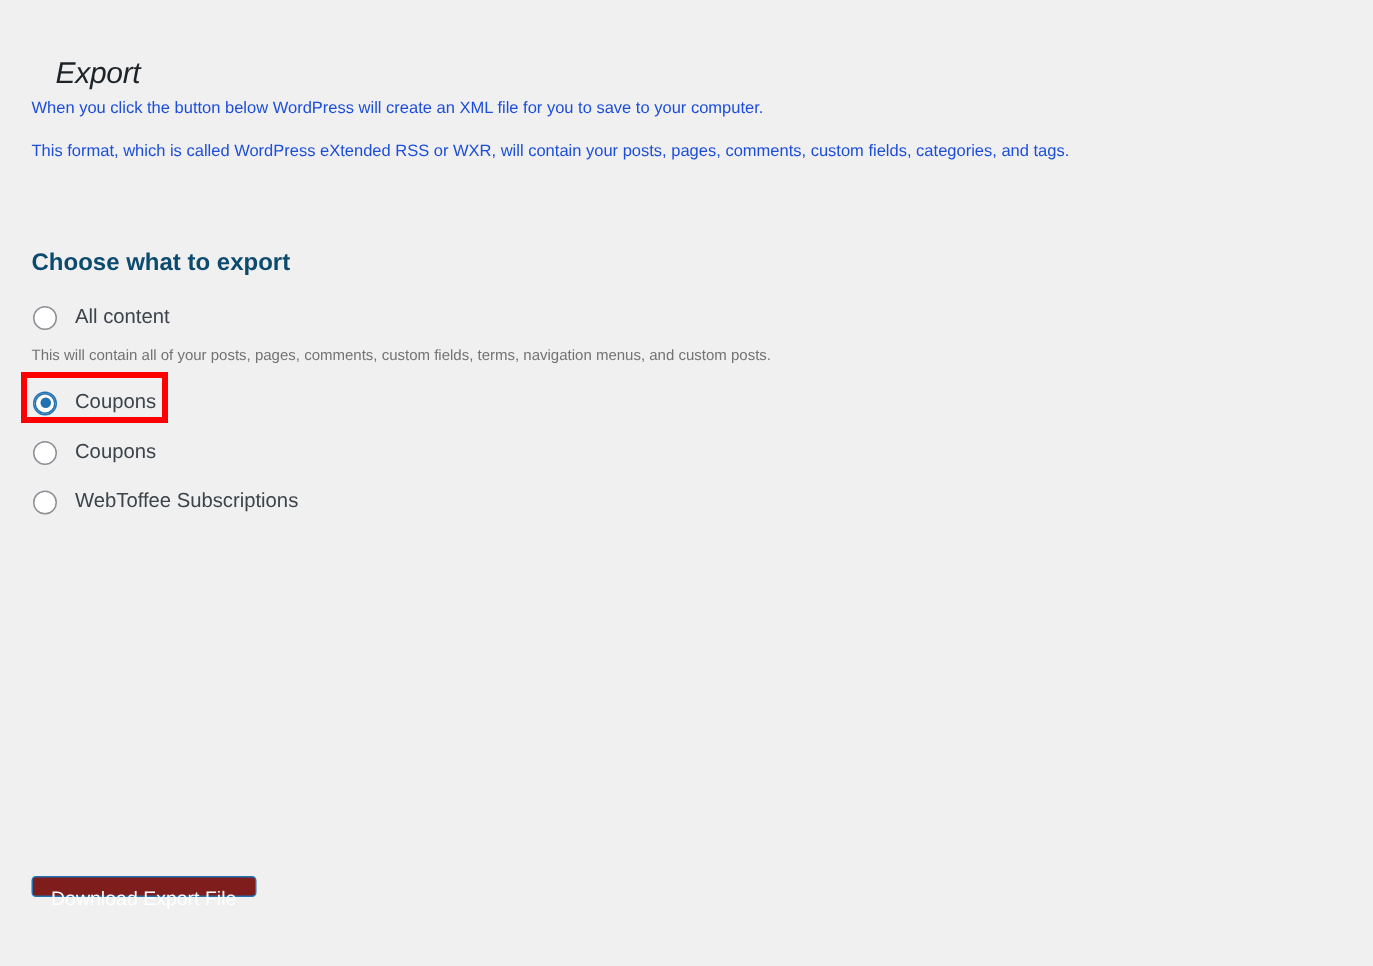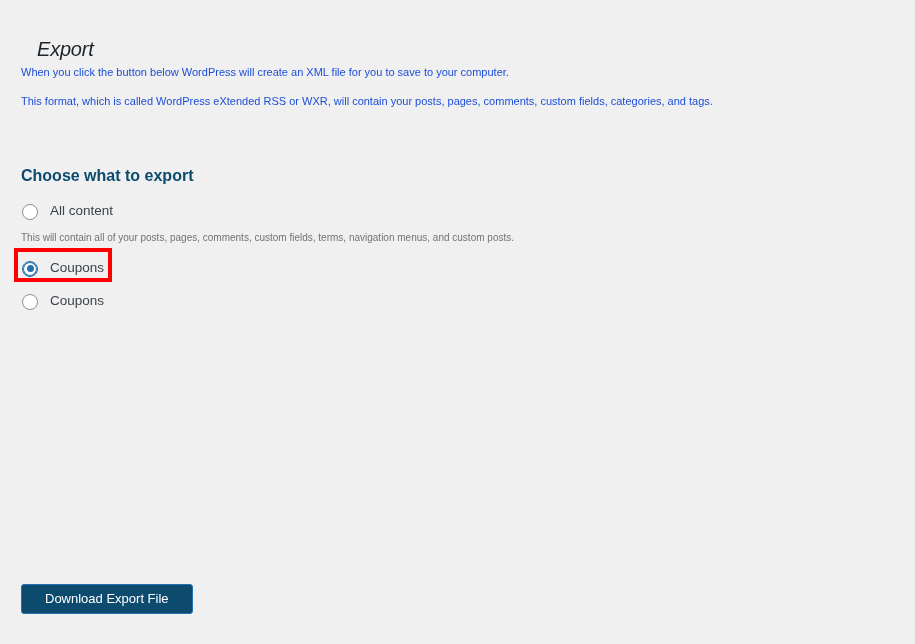--- a/index.html
+++ b/index.html
@@ -133,24 +133,24 @@
     border: 4px solid #ff0000;
     box-sizing: border-box;
     pointer-events: none;
   }
 
   .download-btn {
     position: absolute;
     left: 21px;
     top: 584px;
     display: inline-block;
-    padding: 0 23px;
-    height: 30px;
+    padding: 0 12px;
+    height: 14px;
     line-height: 28px;
-    background: #0c4a6e;
+    background: #7f1d1d;
     border: 1px solid #2271b1;
     border-radius: 3px;
     color: #fff;
     font-size: 13px;
     font-weight: 400;
     font-family: "Liberation Sans", sans-serif;
     cursor: pointer;
     box-sizing: border-box;
     white-space: nowrap;
   }
@@ -186,19 +186,23 @@
     </div>
 
 
     <div class="option-row">
       <span class="radio"></span>
       <span class="option-label">Coupons</span>
     </div>
 
 
 
+    <div class="option-row">
+      <span class="radio"></span>
+      <span class="option-label">WebToffee Subscriptions</span>
+    </div>
 
 
   </div>
 
   <button class="download-btn">Download Export File</button>
 
 </div>
 
 </body></html>

